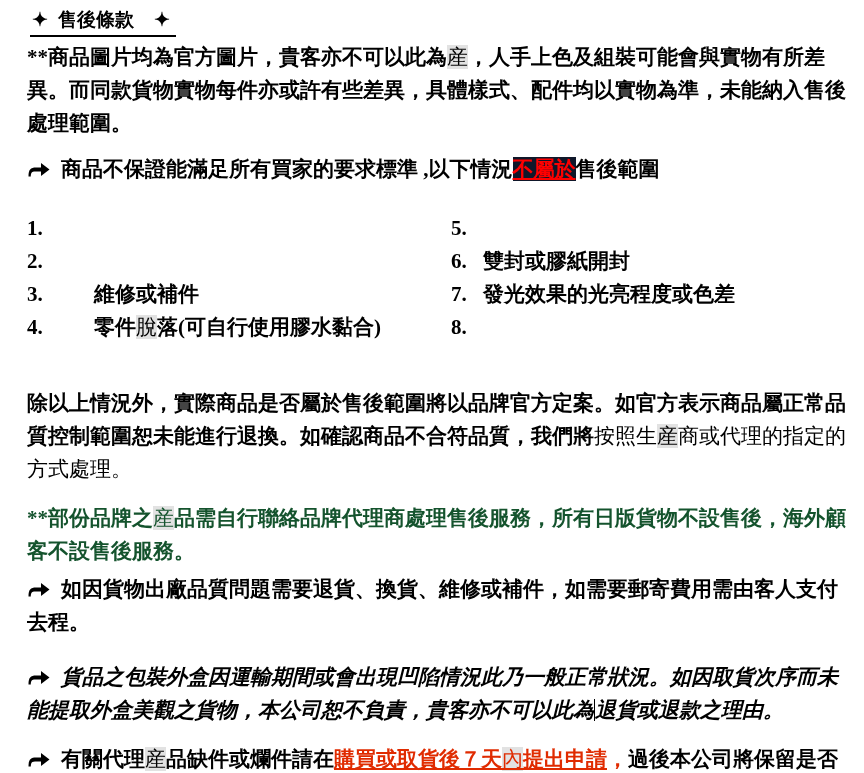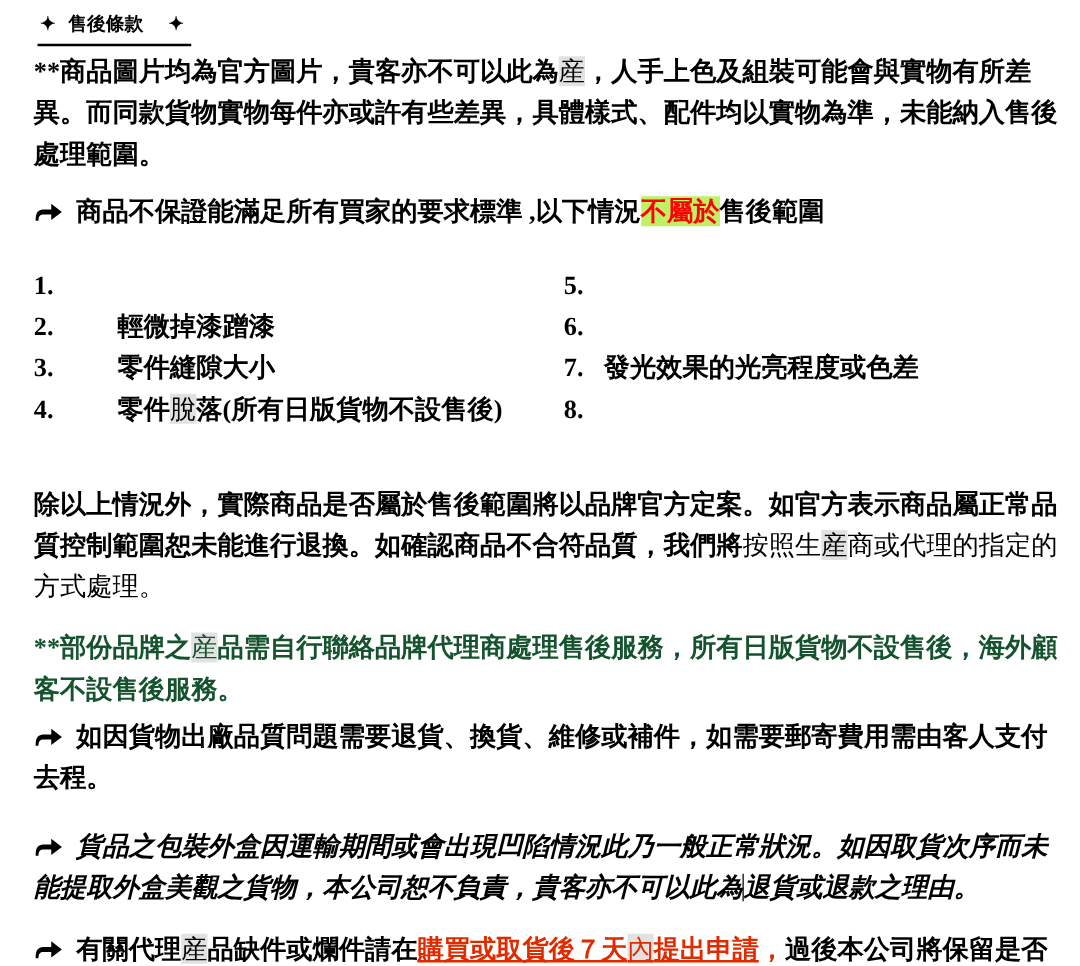--- a/index.html
+++ b/index.html
@@ -10,21 +10,21 @@
     color:#000000;
   }
   .doc {
     width:864px; height:773px;
     padding-left:27px; padding-right:18px;
     font-size:21px; font-weight:700; line-height:33px;
   }
   .para { max-width:820px; }
 
   
-  .title { margin:6px 0 0 3px; font-size:15px; line-height:28px; }
+  .title { margin:6px 0 0 3px; font-size:19px; line-height:28px; }
   .title-inner { display:inline-block; border-bottom:2px solid #000; padding:0 6px 1px 2px; }
   .title-text { margin-left:10px; }
   .star2 { margin-left:20px; }
 
   
   .intro  { margin-top:4px; }
   .scope  { margin-top:13px; }
   .ex-list{ margin-top:26px; }
   .policy { margin-top:43px; }
   .brand  { margin-top:16px; color:#14532d; }
@@ -39,21 +39,21 @@
   
   .ex-row { display:flex; line-height:33px; }
   .ex-left { flex:0 0 424px; display:flex; }
   .num-l { flex:0 0 67px; }
   .ex-right { display:flex; }
   .num-r { flex:0 0 32px; }
 
   
   .fb  { background:#e2e2e2; font-weight:400; }          
   .nb  { font-weight:400; }                               
-  .hl  { background:#bef264; color:#ff0000; } 
+  .hl  { background:#0f172a; color:#ff0000; text-decoration:underline; } 
   .red { color:#e02b00; }
   .ru  { color:#e02b00; text-decoration:underline; }
   .caret { display:inline-block; width:1px; height:22px; background:#000; vertical-align:-4px; }
 </style>
 </head>
 <body>
 
 <div class="doc">
 
   <h1 class="title">
@@ -75,40 +75,40 @@
       <div class="ex-left">
         <span class="num-l">1.</span>
       </div>
       <div class="ex-right">
         <span class="num-r">5.</span>
       </div>
     </div>
     <div class="ex-row">
       <div class="ex-left">
         <span class="num-l">2.</span>
-          <span><span>輕微掉漆蹭漆</span></span>
       </div>
       <div class="ex-right">
         <span class="num-r">6.</span>
+          <span><span>雙封或膠紙開封</span></span>
       </div>
     </div>
     <div class="ex-row">
       <div class="ex-left">
         <span class="num-l">3.</span>
-          <span><span>零件縫隙大小</span></span>
+          <span><span>維修或補件</span></span>
       </div>
       <div class="ex-right">
         <span class="num-r">7.</span>
           <span><span>發光效果的光亮程度或色差</span></span>
       </div>
     </div>
     <div class="ex-row">
       <div class="ex-left">
         <span class="num-l">4.</span>
-          <span><span>零件</span><span class="fb">脫</span><span>落(所有日版貨物不設售後)</span></span>
+          <span><span>零件</span><span class="fb">脫</span><span>落(可自行使用膠水黏合)</span></span>
       </div>
       <div class="ex-right">
         <span class="num-r">8.</span>
       </div>
     </div>
   </div>
 
   <p class="para policy"><span>除以上情況外，實際商品是否屬於售後範圍將以品牌官方定案。如官方表示商品屬正常品質控制範圍恕未能進行退換。如確認商品不合符品質，我們將</span><span class="nb">按照生</span><span class="fb">産</span><span class="nb">商或代理的指定的方式處理。</span></p>
 
   <p class="para brand"><span>**部份品牌之</span><span class="fb">産</span><span>品需自行聯絡品牌代理商處理售後服務，所有日版貨物不設售後，海外顧客不設售後服務。</span></p>

